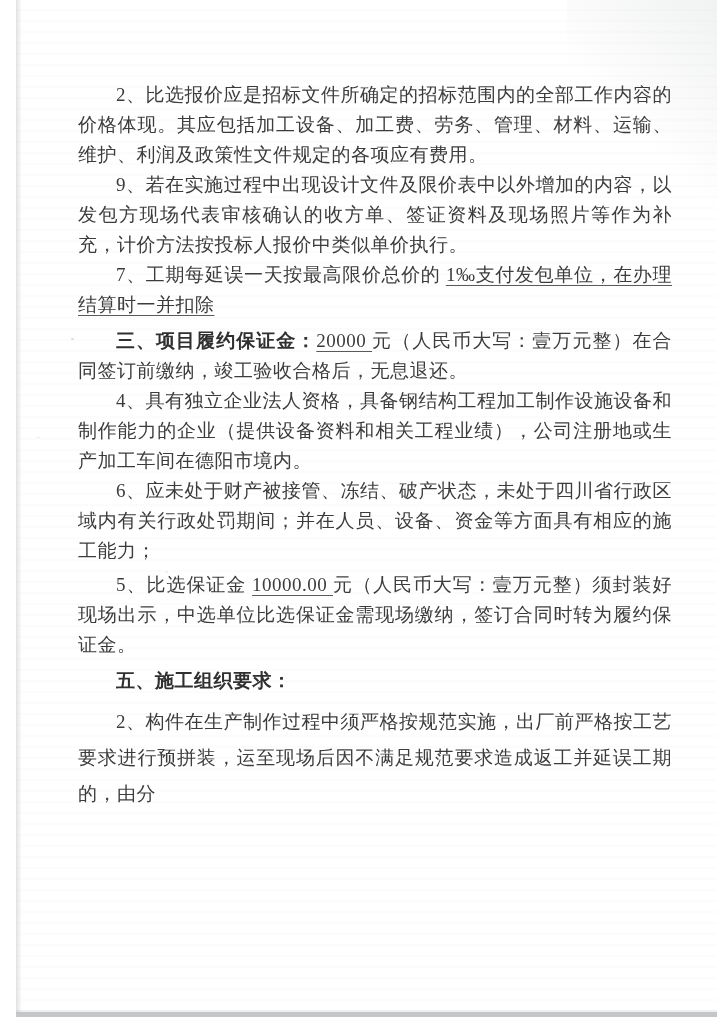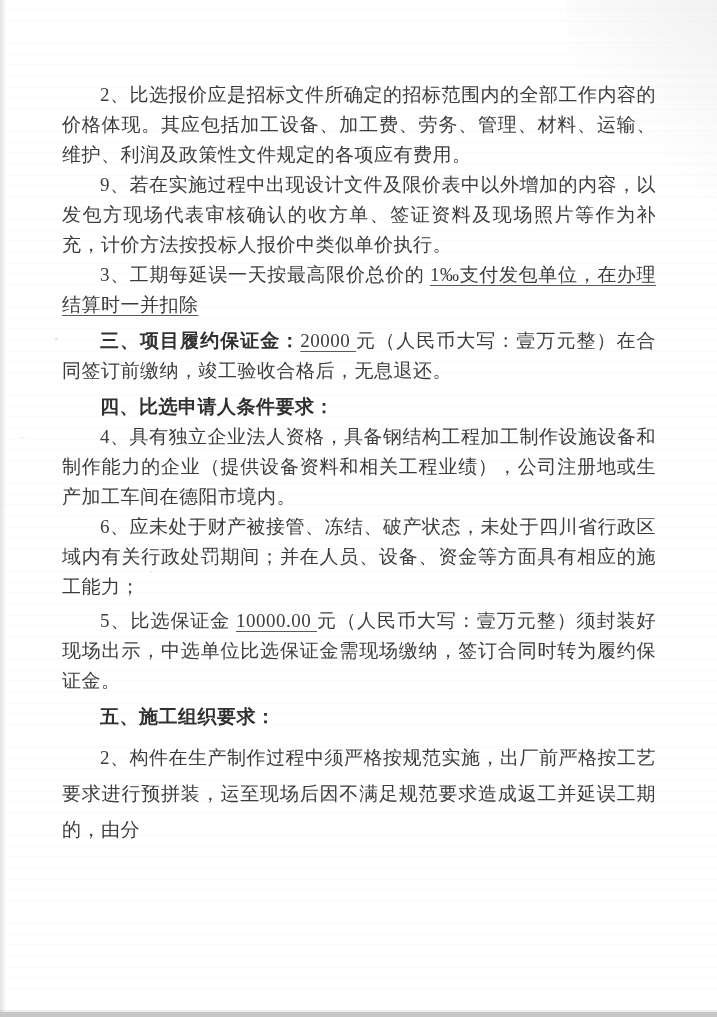--- a/index.html
+++ b/index.html
@@ -4,20 +4,21 @@
 <style>
   html,body{margin:0;padding:0;}
   body{
     width:717px;height:1017px;overflow:hidden;position:relative;
     background:#ffffff;
     font-family:"Liberation Serif","DejaVu Serif",serif;
   }
   .page{
     position:absolute;inset:0;
     background:repeating-linear-gradient(180deg,#ffffff 0px,#ffffff 9px,#fcfcfc 9px,#fcfcfc 11px);
+    margin-left:16px;
   }
   .corner-shade{
     position:absolute;right:0;top:0;width:150px;height:240px;
     background:linear-gradient(225deg,rgba(205,208,210,0.28),rgba(255,255,255,0) 55%);
     pointer-events:none;
   }
   .edge-left{
     position:absolute;left:0;top:0;bottom:0;width:6px;
     background:linear-gradient(90deg,#e2e2e2,rgba(255,255,255,0));
   }
@@ -60,28 +61,27 @@
   <div class="speck s2"></div>
   <div class="speck s3"></div>
 
   <div class="doc">
 
     <p>2、比选报价应是招标文件所确定的招标范围内的全部工作内容的价格体现。其应包括加工设备、加工费、劳务、管理、材料、运输、维护、利润及政策性文件规定的各项应有费用。</p>
 
     <p>9、若在实施过程中出现设计文件及限价表中以外增加的内容，以发包方现场代表审核确认的收方单、签证资料及现场照片等作为补充，计价方法按投标人报价中类似单价执行。</p>
 
     <p>
-      <span>3、工期每延误一天按最高限价总价的 </span><span class="u">1‰支付发包单位，在办理结算时一并扣除</span>
+      <span>7、工期每延误一天按最高限价总价的 </span><span class="u">1‰支付发包单位，在办理结算时一并扣除</span>
     </p>
 
     <p class="hp">
       <b>三、项目履约保证金：</b><span class="u">20000 </span><span>元（人民币大写：壹万元整）在合同签订前缴纳，竣工验收合格后，无息退还。</span>
     </p>
 
-    <p class="h">四、比选申请人条件要求：</p>
 
     <p>4、具有独立企业法人资格，具备钢结构工程加工制作设施设备和制作能力的企业（提供设备资料和相关工程业绩），公司注册地或生产加工车间在德阳市境内。</p>
 
     <p>6、应未处于财产被接管、冻结、破产状态，未处于四川省行政区域内有关行政处罚期间；并在人员、设备、资金等方面具有相应的施工能力；</p>
 
 
 
     <p class="mt">
       <span>5、比选保证金 </span><span class="u">10000.00 </span><span>元（人民币大写：壹万元整）须封装好现场出示，中选单位比选保证金需现场缴纳，签订合同时转为履约保证金。</span>
     </p>

